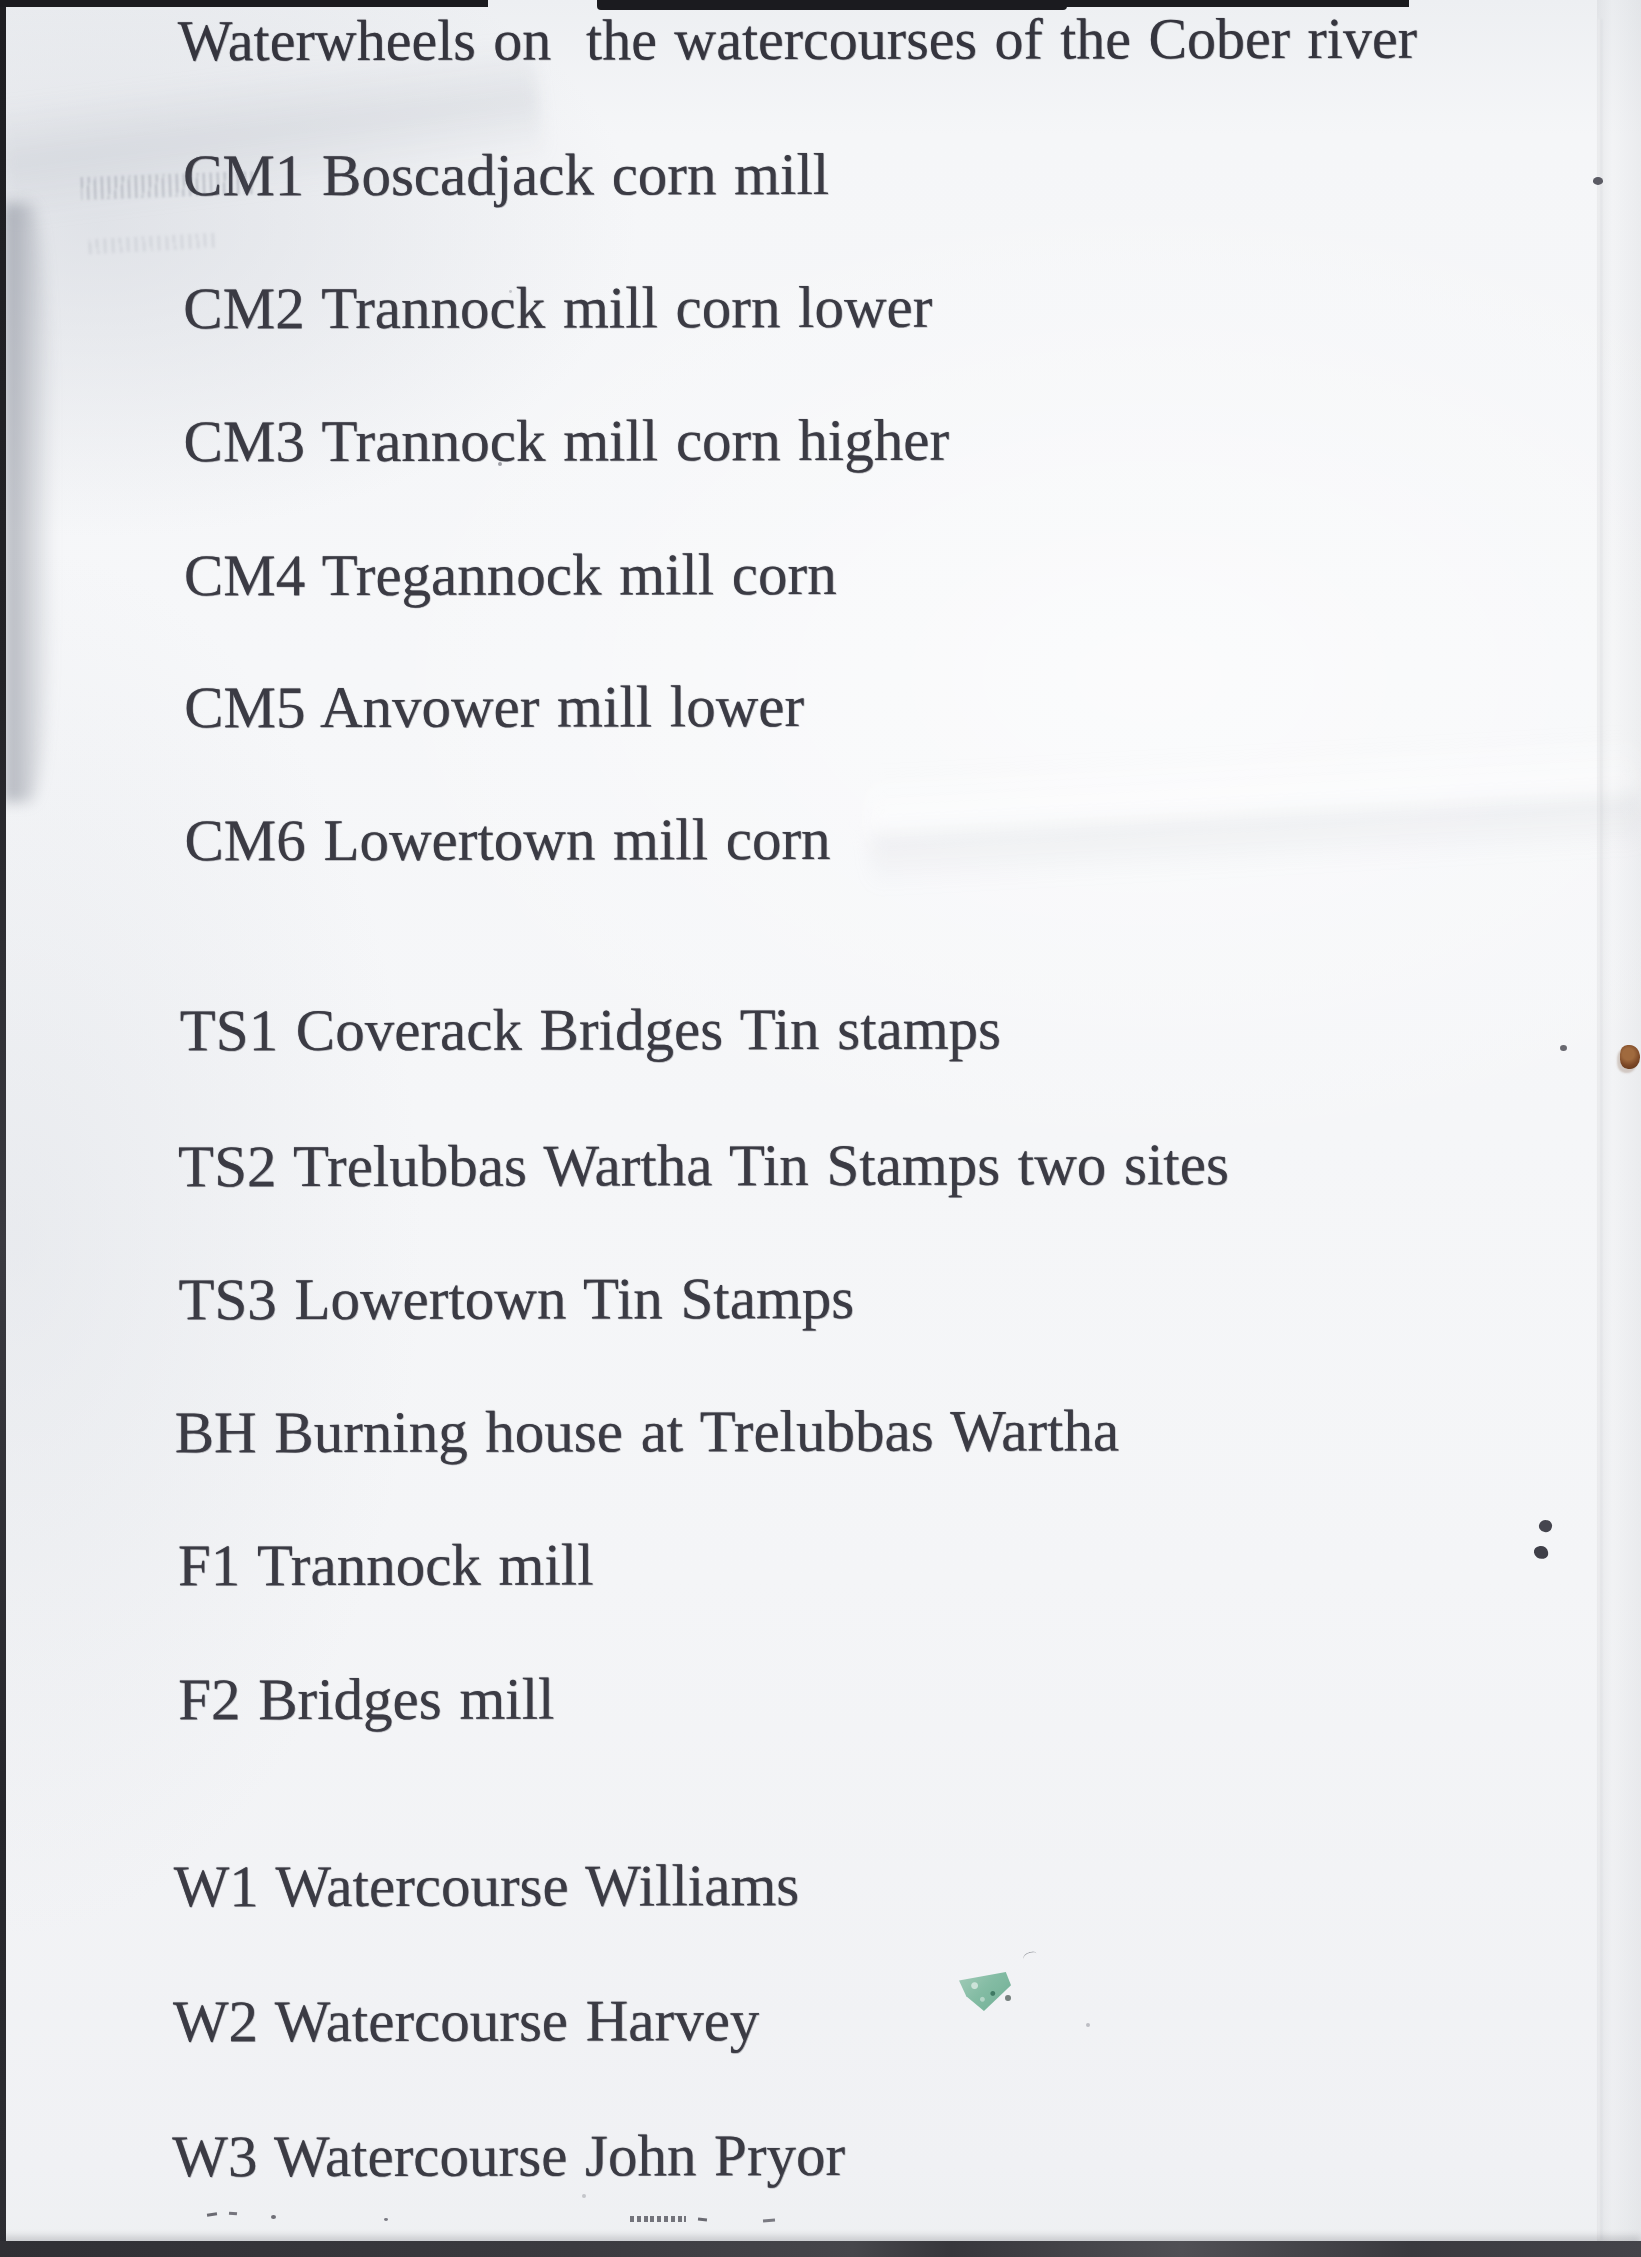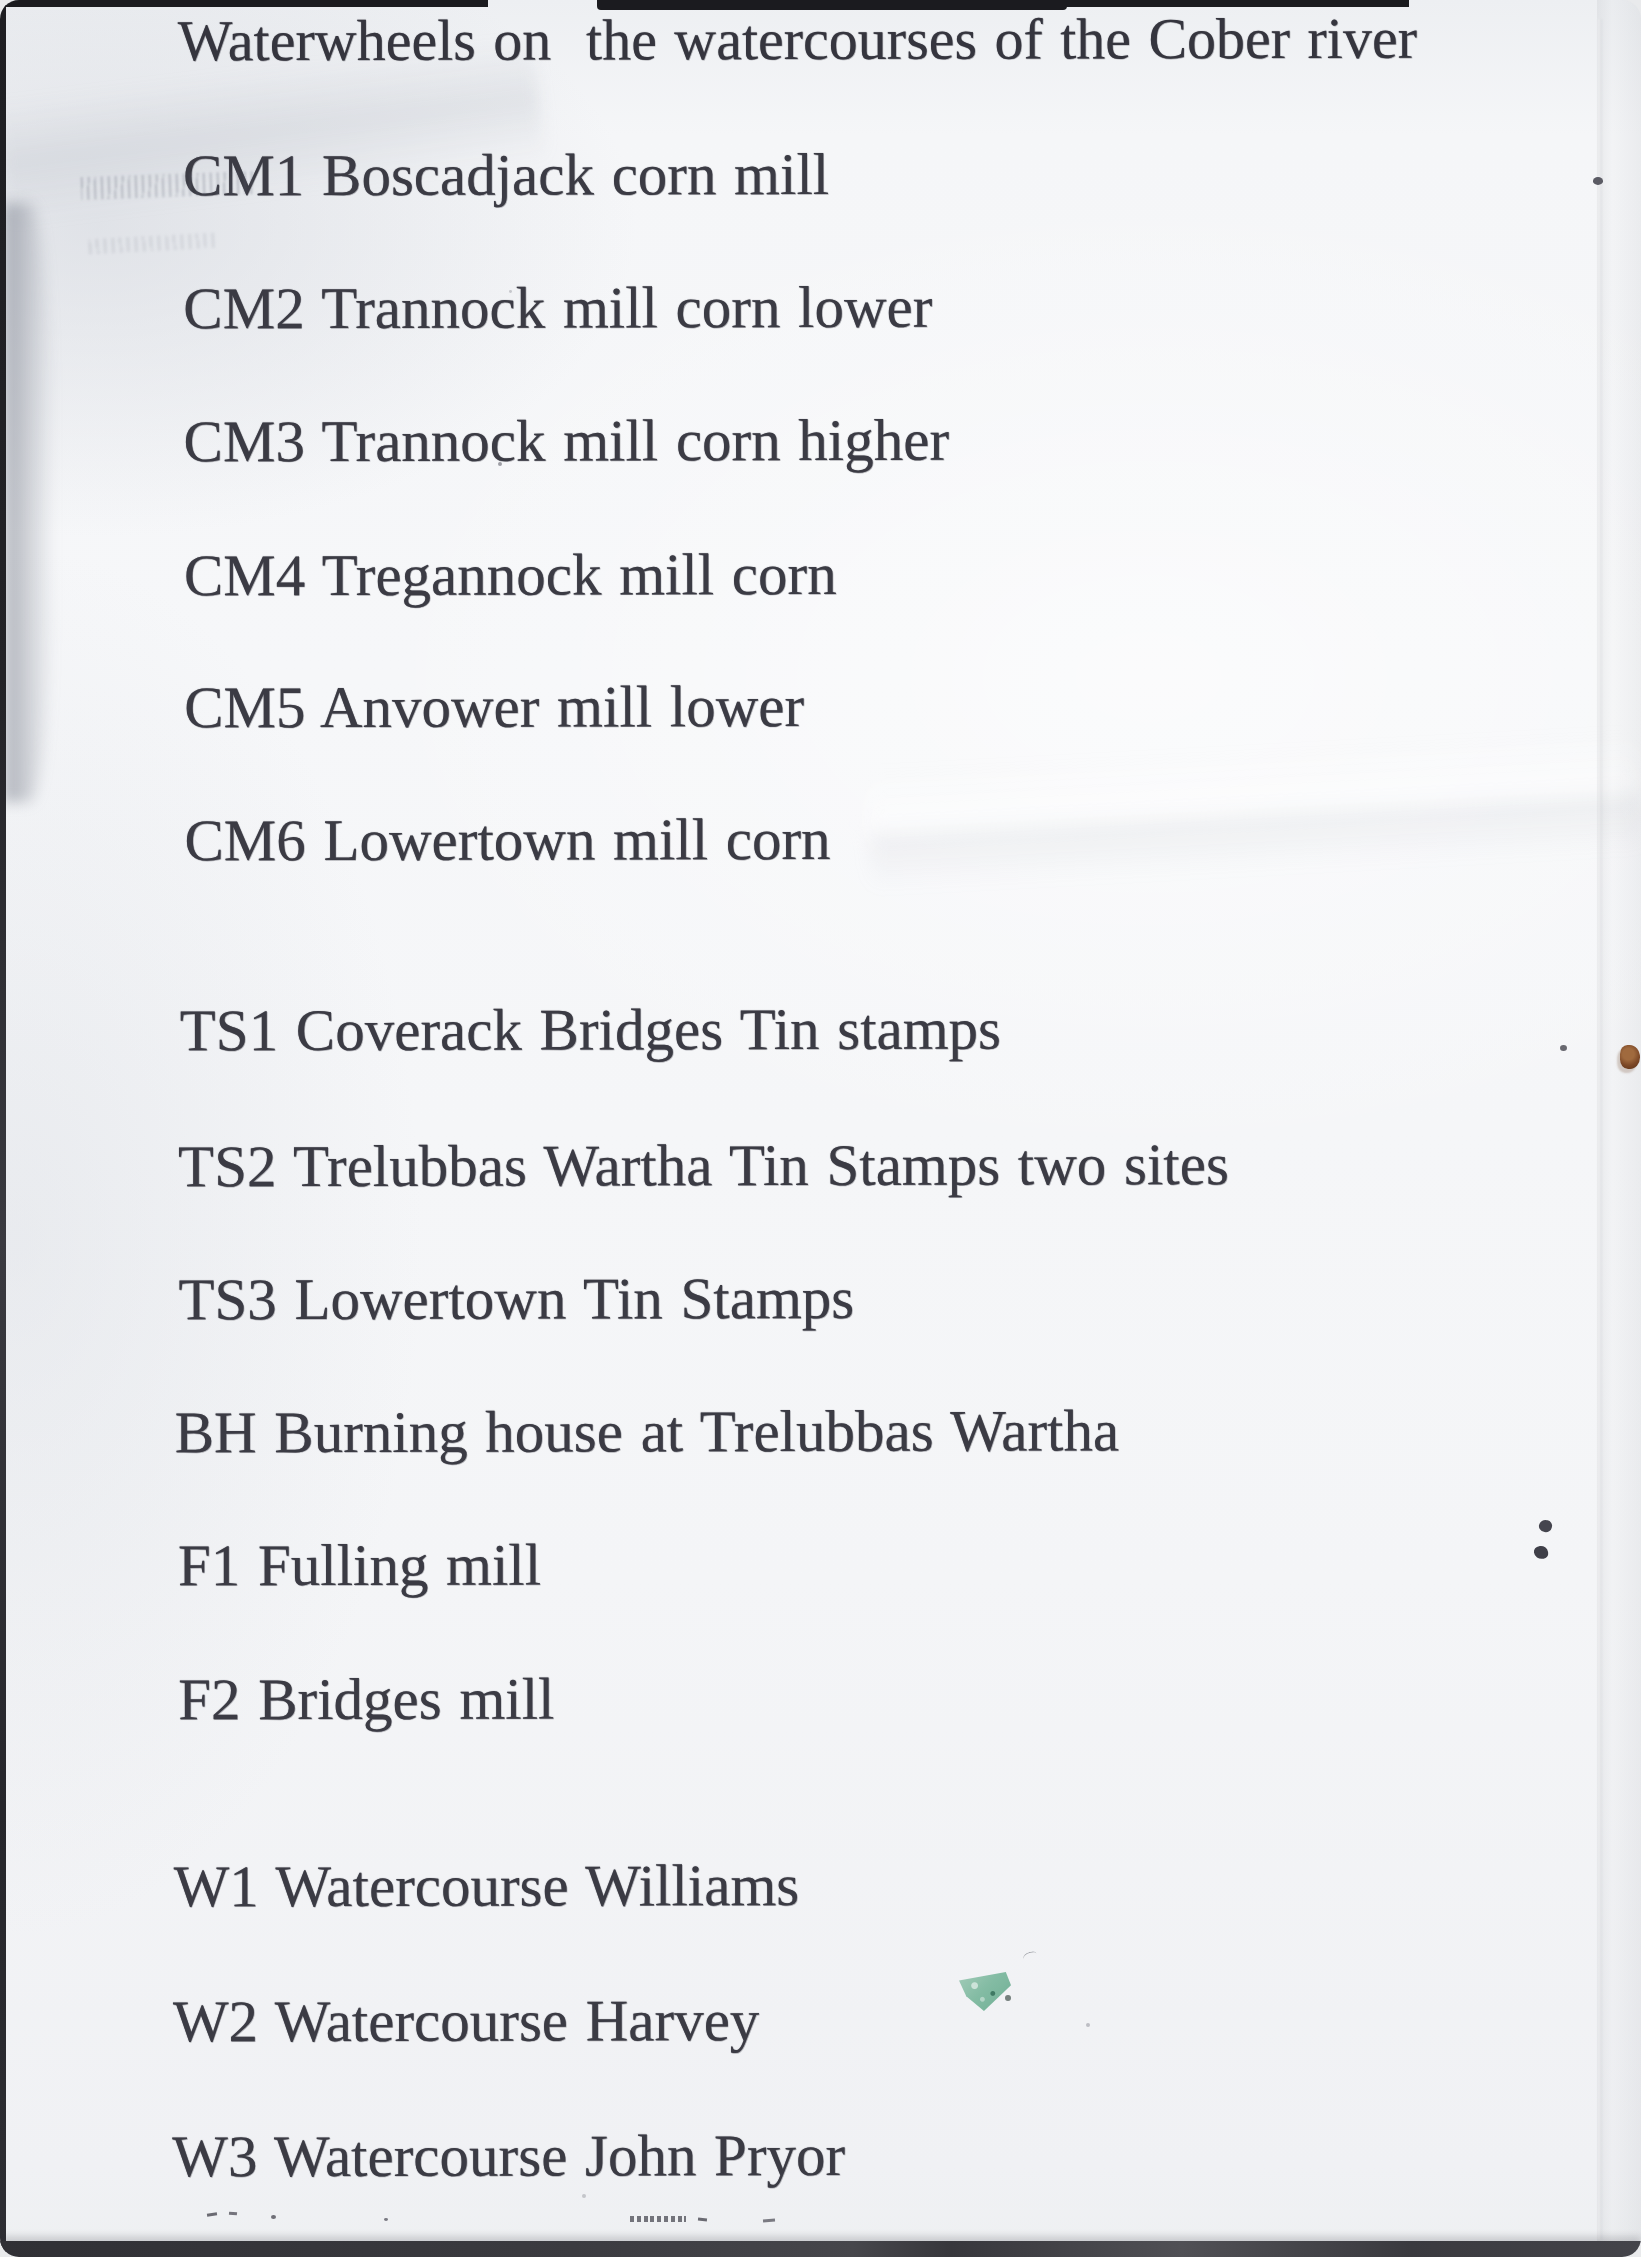--- a/index.html
+++ b/index.html
@@ -4,21 +4,20 @@
 <style>
   html,body{margin:0;padding:0;background:#e9eaec;}
   #scan{
     position:relative;width:1641px;height:2257px;overflow:hidden;
     font-family:"Liberation Serif","DejaVu Serif",serif;
     background:
       radial-gradient(ellipse 869px 502px at 6% 10%, rgba(203,207,215,0.50), transparent 62%),
       radial-gradient(ellipse 1255px 772px at 70% 30%, rgba(255,255,255,0.55), transparent 65%),
       radial-gradient(ellipse 676px 1159px at 1% 55%, rgba(210,214,221,0.35), transparent 60%),
       linear-gradient(180deg,#edeff2 0%,#f5f6f8 6%,#f6f7f9 30%,#f4f5f7 70%,#f0f1f4 96%,#eef0f2 100%);
-    border-radius: 19px;
   }
   
   .crease{position:absolute;pointer-events:none;}
   #crease-right{right:0;top:0;width:44px;height:100%;
     background:linear-gradient(90deg, rgba(60,64,75,0.07), rgba(60,64,75,0.015) 35%, rgba(60,64,75,0.06));}
   #crease-right-line{right:39px;top:19.3px;width:3.9px;height:2221px;
     background:linear-gradient(90deg, rgba(255,255,255,0.5), rgba(90,95,105,0.10));filter:blur(1px);}
   #crease-topleft{left:0;top:68px;width:541px;height:126px;transform:rotate(-7deg);
     background:linear-gradient(180deg, transparent, rgba(170,176,186,0.22) 50%, transparent);filter:blur(7.7px);}
   #crease-midright{left:869px;top:753px;width:772px;height:116px;transform:rotate(-3deg);
@@ -100,21 +99,21 @@
     <div class="line" style="top:274px;left:185px"><span>CM2</span> <span>Trannock mill corn lower</span></div>
     <div class="line" style="top:407px;left:185px"><span>CM3</span> <span>Trannock mill corn higher</span></div>
     <div class="line" style="top:541px;left:185px"><span>CM4</span> <span>Tregannock mill corn</span></div>
     <div class="line" style="top:673px;left:185px"><span>CM5</span> <span>Anvower mill lower</span></div>
     <div class="line" style="top:806px;left:185px"><span>CM6</span> <span>Lowertown mill corn</span></div>
 
     <div class="line" style="top:996px;left:180px"><span>TS1</span> <span>Coverack Bridges Tin stamps</span></div>
     <div class="line" style="top:1132px;left:178px"><span>TS2</span> <span>Trelubbas Wartha Tin Stamps two sites</span></div>
     <div class="line" style="top:1265px;left:178px"><span>TS3</span> <span>Lowertown Tin Stamps</span></div>
     <div class="line" style="top:1398px;left:174px"><span>BH</span> <span>Burning house at Trelubbas Wartha</span></div>
-    <div class="line" style="top:1531px;left:177px"><span>F1</span> <span>Fulling mill</span></div>
+    <div class="line" style="top:1531px;left:177px"><span>F1</span> <span>Trannock mill</span></div>
     <div class="line" style="top:1665px;left:177px"><span>F2</span> <span>Bridges mill</span></div>
 
     <div class="line" style="top:1852px;left:172px"><span>W1</span> <span>Watercourse Williams</span></div>
     <div class="line" style="top:1987px;left:171px"><span>W2</span> <span>Watercourse Harvey</span></div>
     <div class="line" style="top:2122px;left:170px"><span>W3</span> <span>Watercourse John Pryor</span></div>
   </div>
 
   <div class="mark" id="smudge-1"></div>
   <div class="mark" id="smudge-2"></div>
   <div class="mark" id="dot-cm1-right"></div>

